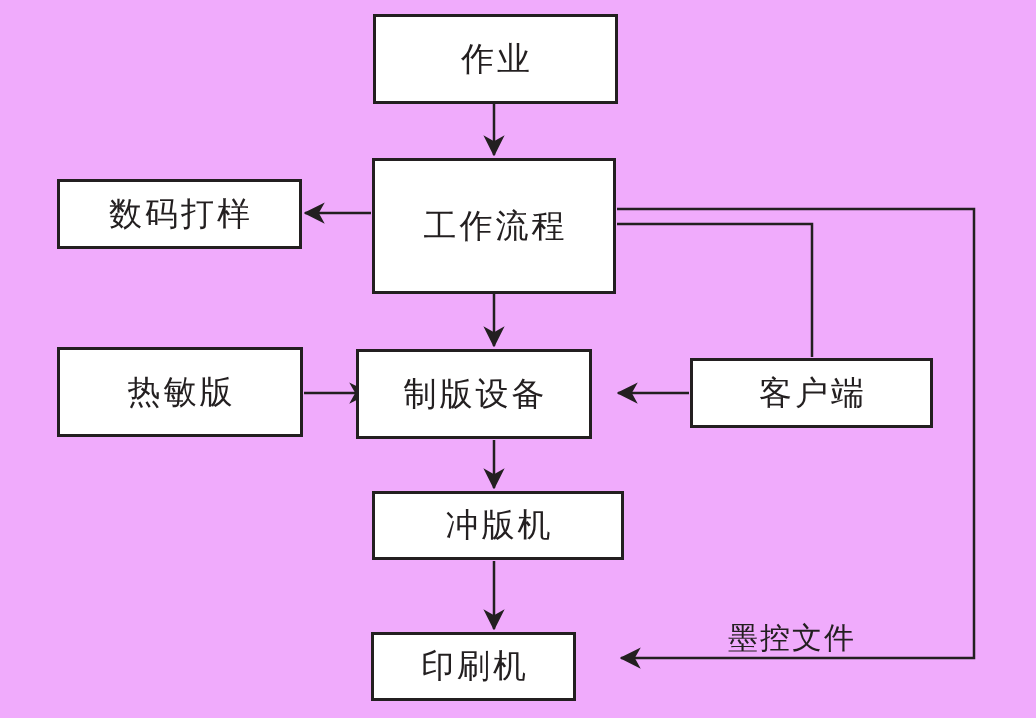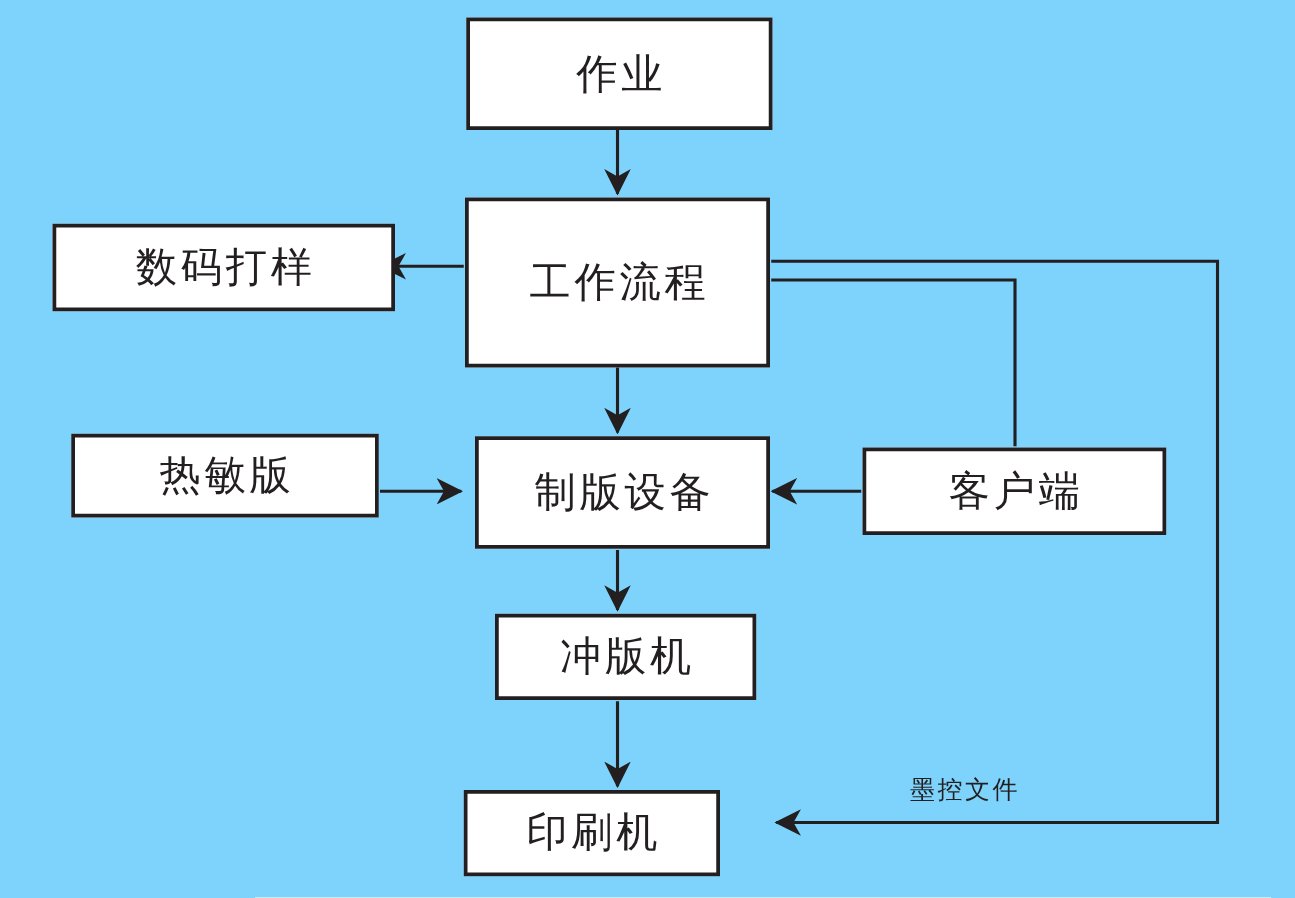--- a/index.html
+++ b/index.html
@@ -4,21 +4,21 @@
 <style>
   html, body {
     margin: 0;
     padding: 0;
     background: #ffffff;
   }
   #stage {
     position: relative;
     width: 1036px;
     height: 718px;
-    background: #7dd3fc;
+    background: #f0abfc;
     font-family: "DejaVu Serif", "Liberation Serif", serif;
     color: #231f20;
     overflow: hidden;
   }
   #edge-layer {
     position: absolute;
     left: 0;
     top: 0;
     width: 1036px;
     height: 718px;
@@ -31,33 +31,33 @@
     display: flex;
     align-items: center;
     justify-content: center;
     font-size: 33px;
     letter-spacing: 3px;
     text-indent: 3px; 
     white-space: nowrap;
   }
   .edge-label {
     position: absolute;
-    font-size: 20px;
+    font-size: 30px;
     letter-spacing: 2px;
     white-space: nowrap;
   }
 
   
   #node-job          { left: 373px; top:  14px; width: 245px; height:  90px; }
   #node-workflow     { left: 372px; top: 158px; width: 244px; height: 136px; }
-  #node-proof        { left:  42px; top: 179px; width: 274px; height:  70px; }
-  #node-thermal      { left:  57px; top: 347px; width: 246px; height:  67px; }
-  #node-platesetter  { left: 380px; top: 349px; width: 236px; height:  90px; }
+  #node-proof        { left:  57px; top: 179px; width: 245px; height:  70px; }
+  #node-thermal      { left:  57px; top: 347px; width: 246px; height:  90px; }
+  #node-platesetter  { left: 356px; top: 349px; width: 236px; height:  90px; }
   #node-client       { left: 690px; top: 358px; width: 243px; height:  70px; }
-  #node-processor    { left: 396px; top: 491px; width: 209px; height:  69px; }
+  #node-processor    { left: 372px; top: 491px; width: 252px; height:  69px; }
   #node-press        { left: 371px; top: 632px; width: 205px; height:  69px; }
 
   #ink-file-label    { left: 728px; top: 618px; }
 
   .edge {
     stroke: #231f20;
     stroke-width: 2.5;
     fill: none;
   }
 </style>

